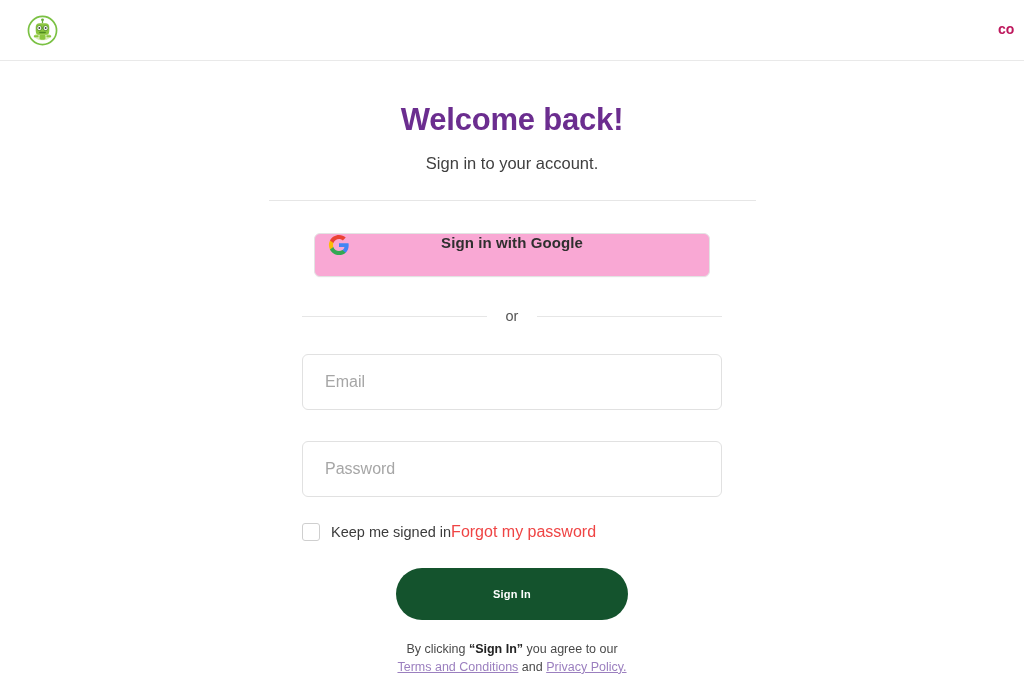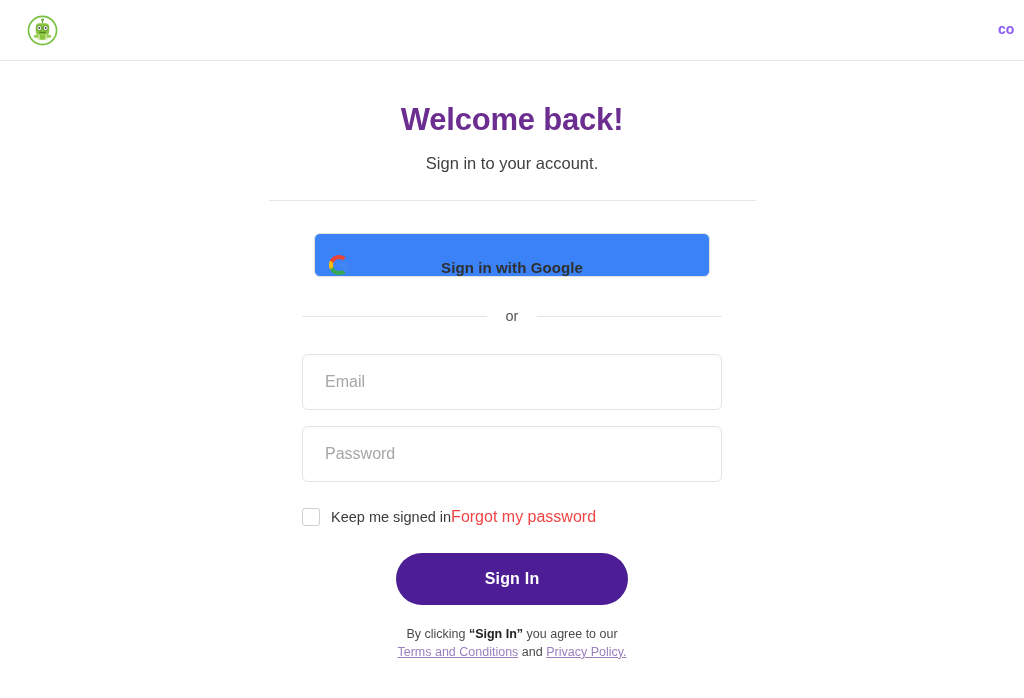--- a/index.html
+++ b/index.html
@@ -58,21 +58,21 @@
     right: -14px;
     top: 21px;
     display: flex;
     gap: 26px;
     overflow: hidden;
     width: 40px;
   }
   .header-nav-item {
     font-size: 14px;
     font-weight: bold;
-    color: #8b5cf6;
+    color: #be185d;
     white-space: nowrap;
     cursor: pointer;
   }
 
   
   .main {
     width: 1024px;
     padding-top: 42px;
     display: flex;
     flex-direction: column;
@@ -108,25 +108,25 @@
     margin-top: 32px;
     display: flex;
     flex-direction: column;
     align-items: center;
   }
 
   
   .google-btn {
     width: 396px;
     height: 44px;
-    background: #3b82f6;
+    background: #f9a8d4;
     border: 1px solid #e3e3e3;
     border-radius: 6px;
     display: flex;
-    align-items: flex-end;
+    align-items: flex-start;
     position: relative;
     cursor: pointer;
     box-shadow: 0 1px 1px rgba(0,0,0,0.02);
   }
   .google-icon {
     position: absolute;
     left: 13px;
     width: 22px;
     height: 22px;
     display: block;
@@ -156,21 +156,21 @@
   .or-text {
     font-size: 14.5px;
     color: #555555;
     line-height: 1;
   }
 
   
   .field {
     width: 420px;
     height: 56px;
-    margin-top: 16px;
+    margin-top: 31px;
     border: 1px solid #e1e1e1;
     border-radius: 6px;
     background: #ffffff;
     padding: 0 22px;
     font-family: "Liberation Sans", sans-serif;
     font-size: 16px;
     color: #2f2f2f;
     outline: none;
   }
   .field::placeholder { color: #a6a6a6; }
@@ -210,26 +210,26 @@
     text-decoration: none;
     cursor: pointer;
     line-height: 1;
   }
 
   
   .signin-btn {
     width: 232px;
     height: 52px;
     margin-top: 27px;
-    background: #4c1d95;
+    background: #14532d;
     color: #ffffff;
     border: none;
     border-radius: 26px;
     font-family: "Liberation Sans", sans-serif;
-    font-size: 16px;
+    font-size: 11px;
     font-weight: bold;
     letter-spacing: 0.2px;
     cursor: pointer;
   }
 
   
   .legal {
     margin-top: 21px;
     width: 460px;
     text-align: center;

